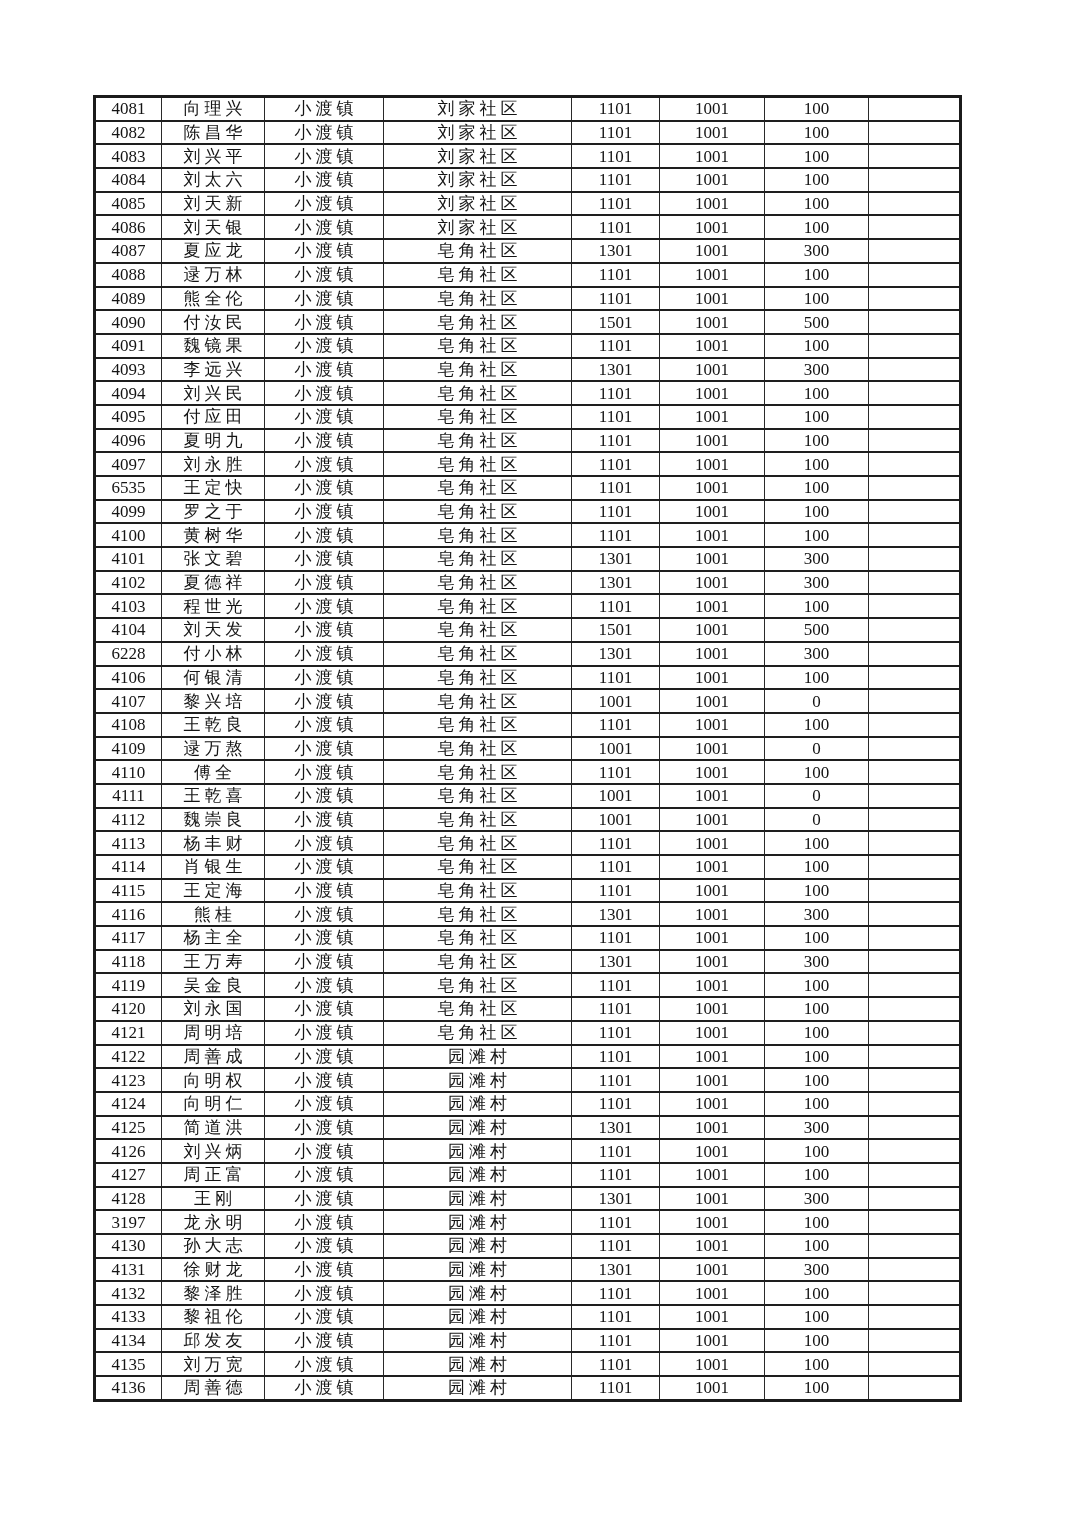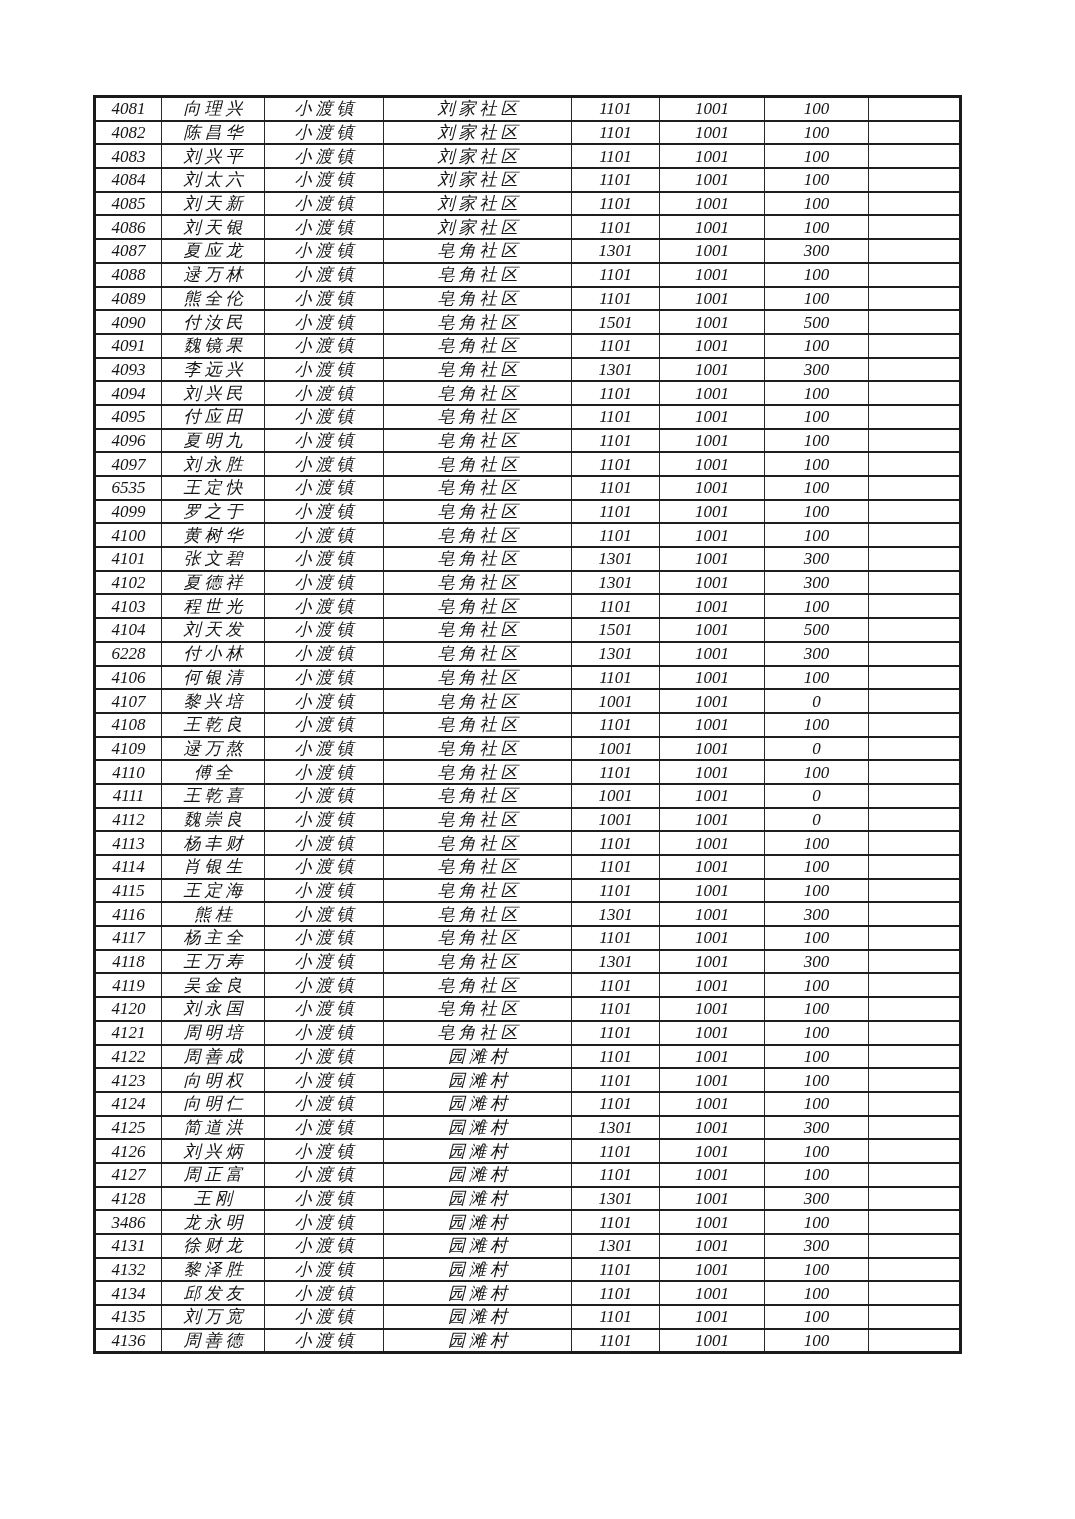--- a/index.html
+++ b/index.html
@@ -16,21 +16,20 @@
     font-family: "Liberation Serif", "DejaVu Serif", serif;
   }
   table.roster {
     position: absolute;
     left: 93px;
     top: 95px;
     width: 866px;
     border-collapse: collapse;
     table-layout: fixed;
     border: 3px solid #1b1b1b;
-    font-style: italic;
   }
   table.roster td {
     border-top: 2px solid #1e1e1e;
     border-bottom: 2px solid #1e1e1e;
     border-left: 1px solid #2a2a2a;
     border-right: 1px solid #2a2a2a;
     height: 21.7px;            
     padding: 0;
     text-align: center;
     vertical-align: middle;
@@ -541,42 +540,62 @@
           <td class="num"><span>4128</span></td>
           <td class="cjk"><span>王刚</span></td>
           <td class="cjk"><span>小渡镇</span></td>
           <td class="cjk"><span>园滩村</span></td>
           <td class="num"><span>1301</span></td>
           <td class="num"><span>1001</span></td>
           <td class="num"><span>300</span></td>
           <td class="num"></td>
         </tr>
         <tr>
-          <td class="num"><span>3486</span></td>
+          <td class="num"><span>3197</span></td>
           <td class="cjk"><span>龙永明</span></td>
+          <td class="cjk"><span>小渡镇</span></td>
+          <td class="cjk"><span>园滩村</span></td>
+          <td class="num"><span>1101</span></td>
+          <td class="num"><span>1001</span></td>
+          <td class="num"><span>100</span></td>
+          <td class="num"></td>
+        </tr>
+        <tr>
+          <td class="num"><span>4130</span></td>
+          <td class="cjk"><span>孙大志</span></td>
           <td class="cjk"><span>小渡镇</span></td>
           <td class="cjk"><span>园滩村</span></td>
           <td class="num"><span>1101</span></td>
           <td class="num"><span>1001</span></td>
           <td class="num"><span>100</span></td>
           <td class="num"></td>
         </tr>
         <tr>
           <td class="num"><span>4131</span></td>
           <td class="cjk"><span>徐财龙</span></td>
           <td class="cjk"><span>小渡镇</span></td>
           <td class="cjk"><span>园滩村</span></td>
           <td class="num"><span>1301</span></td>
           <td class="num"><span>1001</span></td>
           <td class="num"><span>300</span></td>
           <td class="num"></td>
         </tr>
         <tr>
           <td class="num"><span>4132</span></td>
           <td class="cjk"><span>黎泽胜</span></td>
+          <td class="cjk"><span>小渡镇</span></td>
+          <td class="cjk"><span>园滩村</span></td>
+          <td class="num"><span>1101</span></td>
+          <td class="num"><span>1001</span></td>
+          <td class="num"><span>100</span></td>
+          <td class="num"></td>
+        </tr>
+        <tr>
+          <td class="num"><span>4133</span></td>
+          <td class="cjk"><span>黎祖伦</span></td>
           <td class="cjk"><span>小渡镇</span></td>
           <td class="cjk"><span>园滩村</span></td>
           <td class="num"><span>1101</span></td>
           <td class="num"><span>1001</span></td>
           <td class="num"><span>100</span></td>
           <td class="num"></td>
         </tr>
         <tr>
           <td class="num"><span>4134</span></td>
           <td class="cjk"><span>邱发友</span></td>

